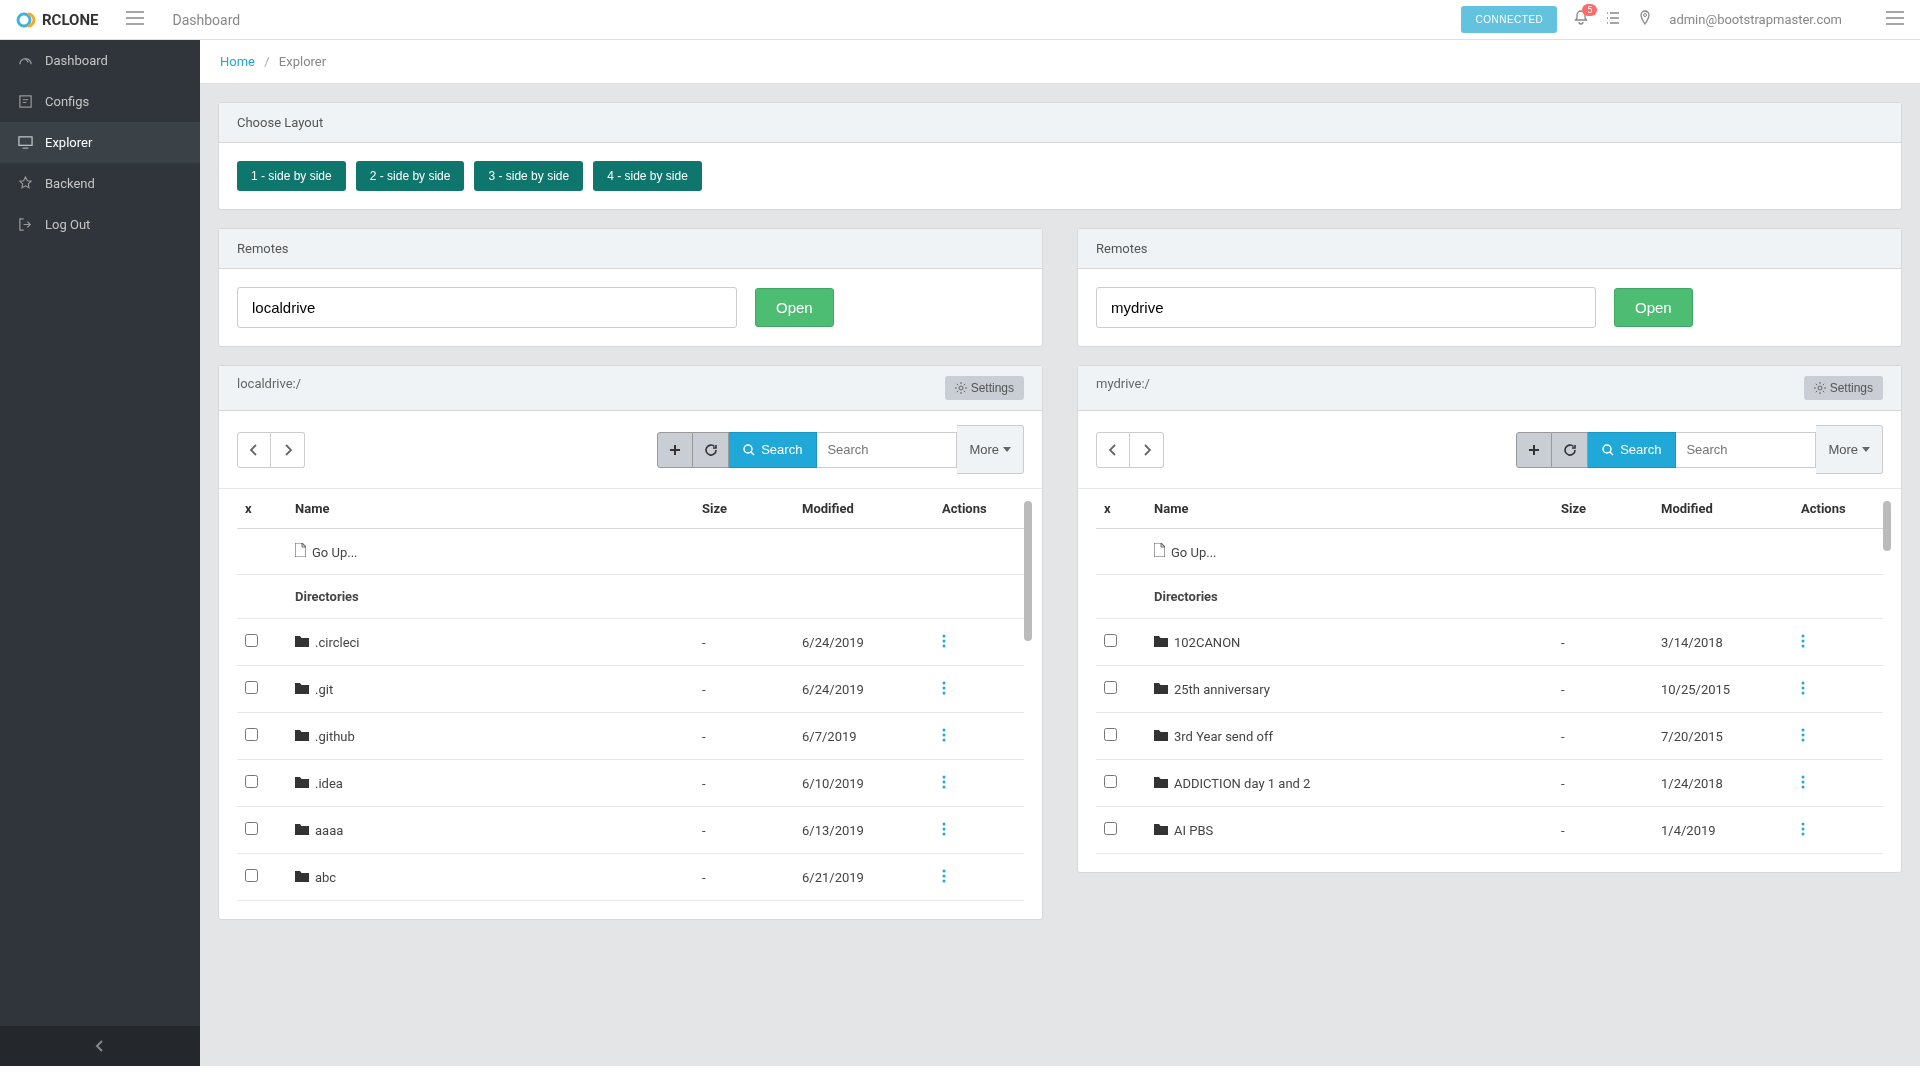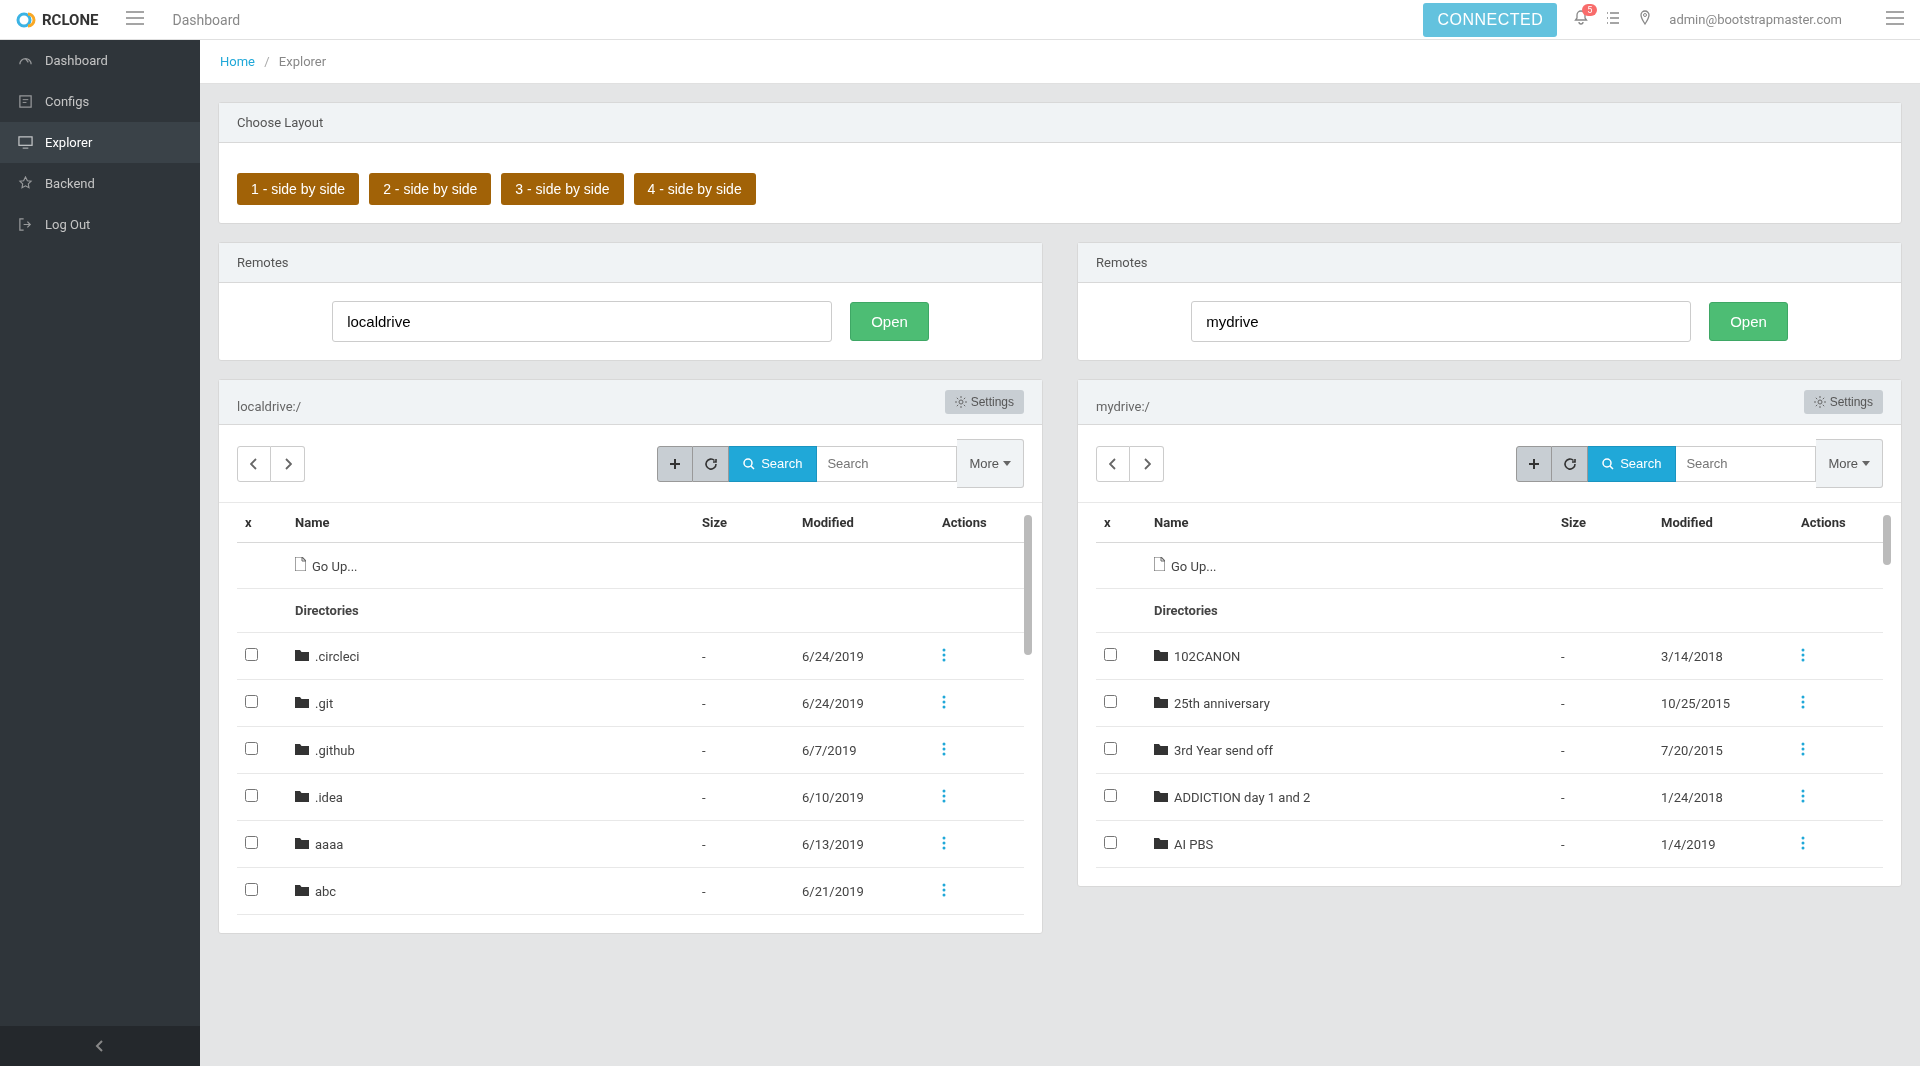--- a/index.html
+++ b/index.html
@@ -3,21 +3,21 @@
 <meta charset="utf-8">
 <style>
 * { box-sizing: border-box; margin: 0; padding: 0; }
 body { font-family: -apple-system, BlinkMacSystemFont, "Segoe UI", Roboto, "Helvetica Neue", Arial, sans-serif; font-size: 14px; color: #333; background: #fff; }
 .top-bar { height: 40px; display: flex; align-items: center; padding: 0 16px; border-bottom: 1px solid #e0e0e0; }
 .logo { display: flex; align-items: center; font-weight: 700; font-size: 15px; color: #333; }
 .logo svg { margin-right: 6px; }
 .hamburger { margin-left: 28px; cursor: pointer; color: #555; }
 .page-title { margin-left: 28px; color: #888; font-size: 14px; }
 .top-right { margin-left: auto; display: flex; align-items: center; gap: 16px; }
-.connected-btn { background: #63c2de; color: #fff; border: none; padding: 8px 14px; border-radius: 3px; font-size: 16px; letter-spacing: 0.5px; cursor: pointer; }
+.connected-btn { background: #63c2de; color: #fff; border: none; padding: 8px 14px; border-radius: 3px; font-size: 10px; letter-spacing: 0.5px; cursor: pointer; }
 .top-icon { position: relative; color: #888; cursor: pointer; }
 .notif-badge { position: absolute; top: -6px; right: -8px; background: #f86c6b; color: #fff; font-size: 9px; border-radius: 8px; padding: 1px 5px; }
 .user-email { color: #888; font-size: 13px; }
 
 .layout { display: flex; min-height: calc(100vh - 54px); }
 .sidebar { width: 200px; background: #2f353a; color: #fff; display: flex; flex-direction: column; position: relative; }
 .sidebar-item { padding: 13px 18px; display: flex; align-items: center; gap: 12px; color: #c5c5c5; cursor: pointer; font-size: 13px; }
 .sidebar-item.active { background: #3a4248; color: #fff; }
 .sidebar-item svg { width: 15px; height: 15px; opacity: 0.7; }
 .sidebar-collapse { position: absolute; bottom: 0; left: 0; right: 0; height: 40px; display: flex; align-items: center; justify-content: center; background: #24282c; cursor: pointer; color: #888; }
@@ -28,30 +28,30 @@
 .breadcrumb span.sep { margin: 0 6px; color: #aaa; }
 .breadcrumb span.current { color: #888; }
 
 .content { padding: 18px; display: flex; flex-direction: column; gap: 18px; }
 
 .card { background: #fff; border: 1px solid #d8d8d8; border-radius: 3px; }
 .card-header { background: #f0f3f5; padding: 12px 18px; border-bottom: 1px solid #d8d8d8; font-size: 13px; color: #555; }
 .card-body { padding: 18px; }
 
 .layout-btns { display: flex; gap: 10px; }
-.layout-btn { background: #a16207; color: #fff; border: none; padding: 8px 14px; border-radius: 3px; cursor: pointer; font-size: 14px; margin-top: 12px; }
+.layout-btn { background: #0f766e; color: #fff; border: none; padding: 8px 14px; border-radius: 3px; cursor: pointer; font-size: 12px; }
 
 .panes { display: flex; gap: 34px; }
 .pane { flex: 1; display: flex; flex-direction: column; gap: 18px; }
 
-.remote-row { display: flex; align-items: center; gap: 18px; justify-content: center; }
+.remote-row { display: flex; align-items: center; gap: 18px; }
 .remote-input { flex: 1; max-width: 500px; padding: 11px 14px; border: 1px solid #ccc; border-radius: 3px; font-size: 15px; }
 .open-btn { background: #4dbd74; color: #fff; border: 1px solid #3ea765; padding: 10px 20px; border-radius: 3px; font-size: 15px; cursor: pointer; }
 
-.path-header { background: #f0f3f5; padding: 10px 18px; border-bottom: 1px solid #d8d8d8; display: flex; align-items: flex-end; justify-content: space-between; font-size: 13px; color: #666; }
+.path-header { background: #f0f3f5; padding: 10px 18px; border-bottom: 1px solid #d8d8d8; display: flex; align-items: flex-start; justify-content: space-between; font-size: 13px; color: #666; }
 .settings-btn { background: #c8ced3; border: none; padding: 5px 10px; border-radius: 3px; font-size: 12px; color: #555; display: inline-flex; align-items: center; gap: 4px; cursor: pointer; }
 
 .toolbar { padding: 14px 18px; display: flex; align-items: center; border-bottom: 1px solid #e8e8e8; }
 .nav-btns { display: flex; }
 .nav-btn { width: 34px; height: 36px; border: 1px solid #ccc; background: #fff; display: flex; align-items: center; justify-content: center; cursor: pointer; color: #666; }
 .nav-btn:first-child { border-radius: 3px 0 0 3px; }
 .nav-btn:last-child { border-radius: 0 3px 3px 0; border-left: none; }
 .toolbar-right { margin-left: auto; display: flex; align-items: center; }
 .action-btn { width: 36px; height: 36px; border: 1px solid #999; background: #c8ced3; display: flex; align-items: center; justify-content: center; cursor: pointer; color: #333; }
 .action-btn:first-of-type { border-radius: 3px 0 0 3px; }

